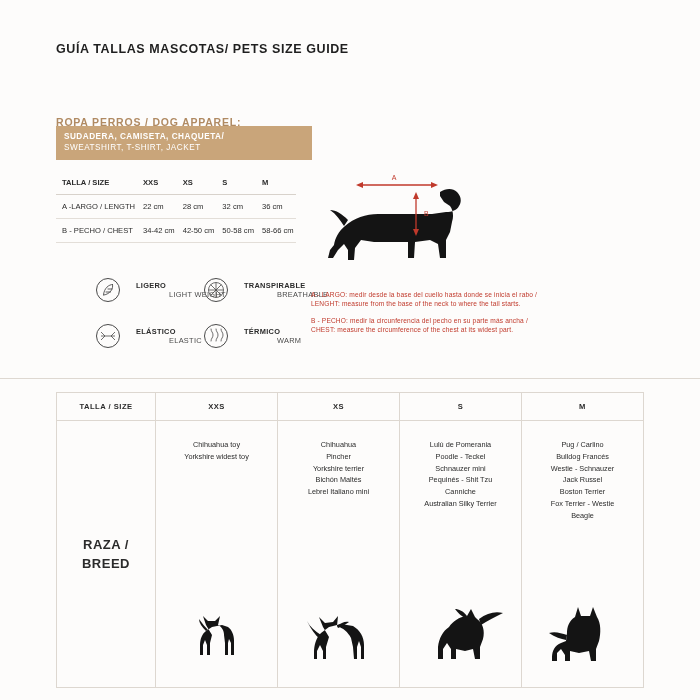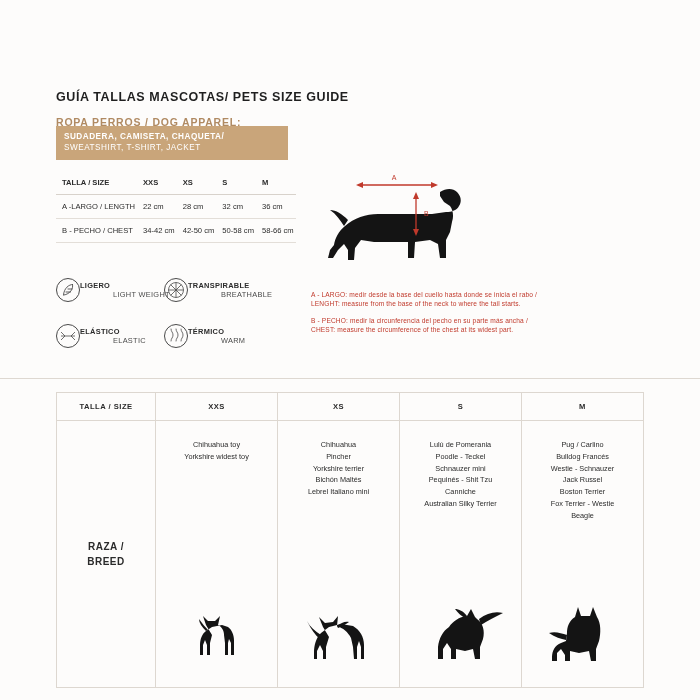--- a/index.html
+++ b/index.html
@@ -24,39 +24,38 @@
 
   
   .title {
     position: absolute;
     left: 56px;
     top: 42px;
     font-size: 12.5px;
     font-weight: bold;
     letter-spacing: 0.6px;
     color: #1f1f1f;
-    margin-top: 48px;
   }
   .subtitle {
     position: absolute;
     left: 56px;
     top: 80px;
     font-size: 10.5px;
     letter-spacing: 0.8px;
     color: #b08a62;
     font-weight: bold;
     margin-top: 36px;
   }
 
   
   .garment-band {
     position: absolute;
     left: 56px;
     top: 126px;
-    width: 232px;
+    width: 256px;
     height: 34px;
     background: #c9a57a;
     color: #ffffff;
   }
   .garment-band .l1 {
     position: absolute;
     left: 8px;
     top: 6px;
     font-size: 8.2px;
     letter-spacing: 0.5px;
@@ -104,21 +103,22 @@
   .features {
     position: absolute;
     left: 56px;
     top: 278px;
     width: 250px;
   }
   .feat {
     position: absolute;
     display: flex;
     align-items: center;
-    gap: 0;
+    gap: 16px;
+    margin-left: 40px;
   }
   .feat .circle {
     width: 22px;
     height: 22px;
     border: 1px solid #4a4a4a;
     border-radius: 50%;
     position: relative;
     flex: none;
   }
   .feat .txt .t1 {
@@ -191,21 +191,21 @@
     padding: 9px 4px;
     text-align: center;
     border-top: 1px solid #ddd7d0;
     border-bottom: 1px solid #ddd7d0;
   }
   .breed-table thead th.first {
     text-align: center;
     width: 90px;
   }
   .breed-table .rowlabel {
-    font-size: 10px;
+    font-size: 13px;
     font-weight: bold;
     letter-spacing: 0.5px;
     text-align: center;
     vertical-align: middle;
     line-height: 1.5;
     width: 90px;
   }
   .breed-cell {
     padding: 18px 4px 4px;
     text-align: center;

